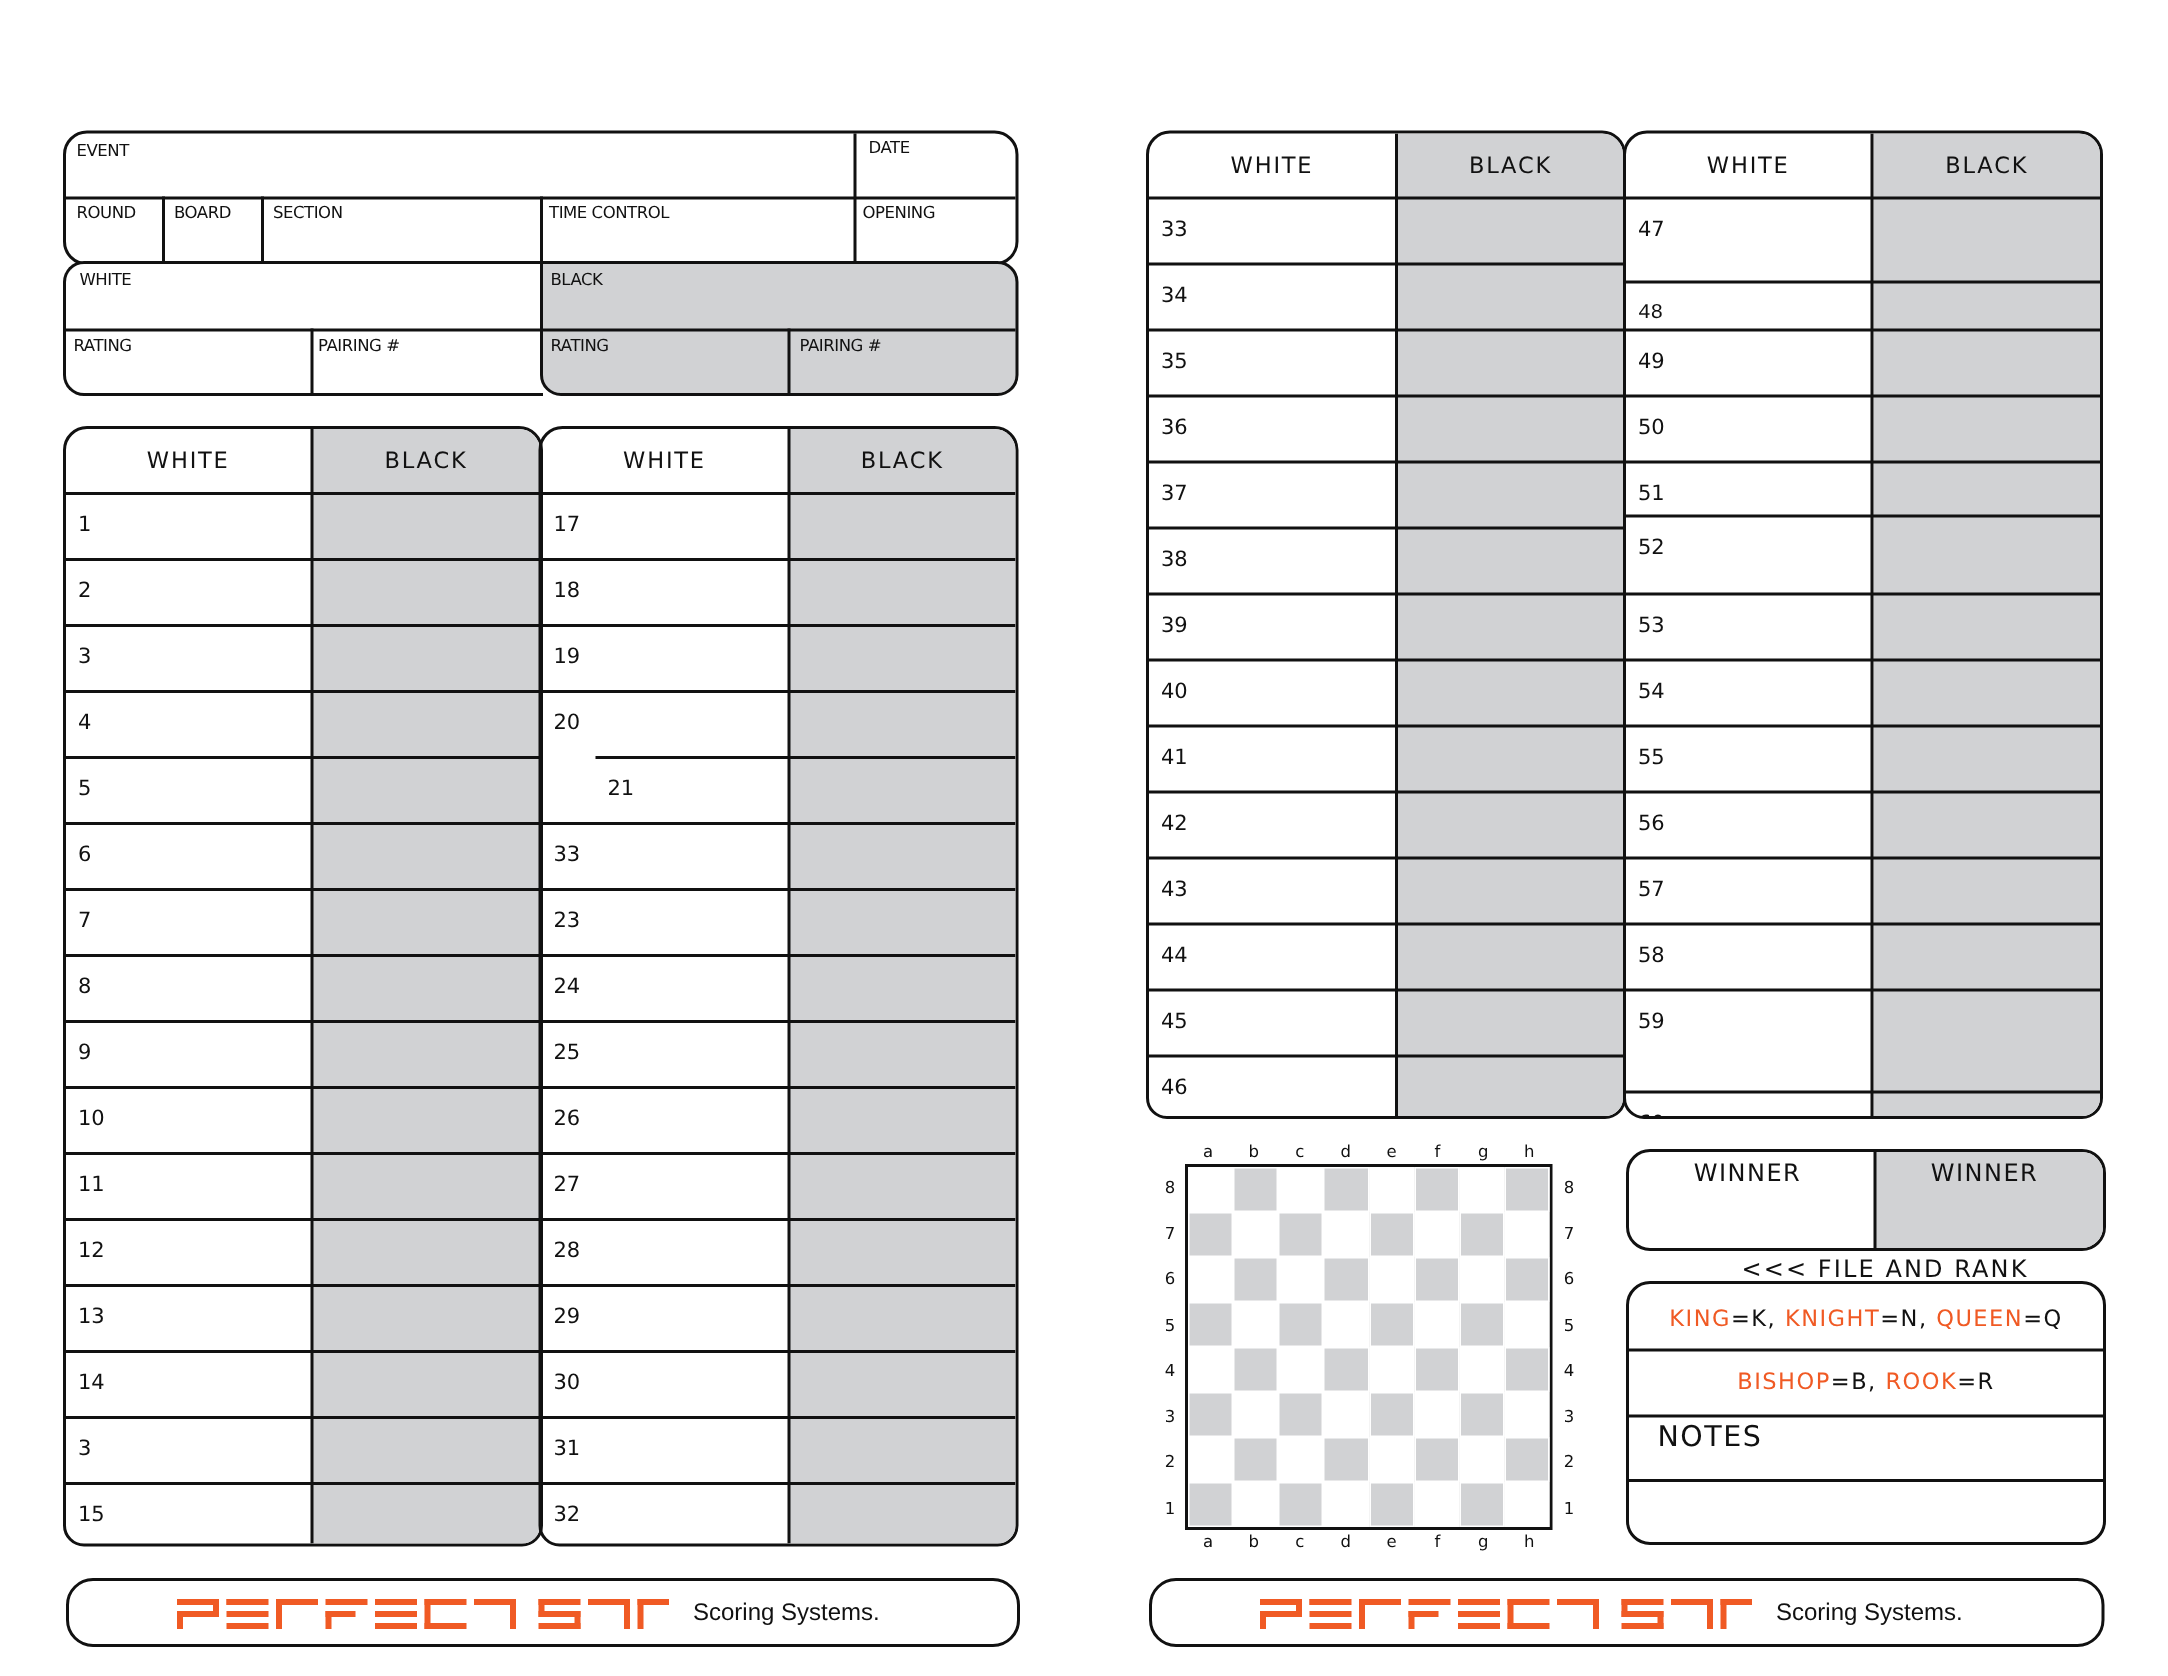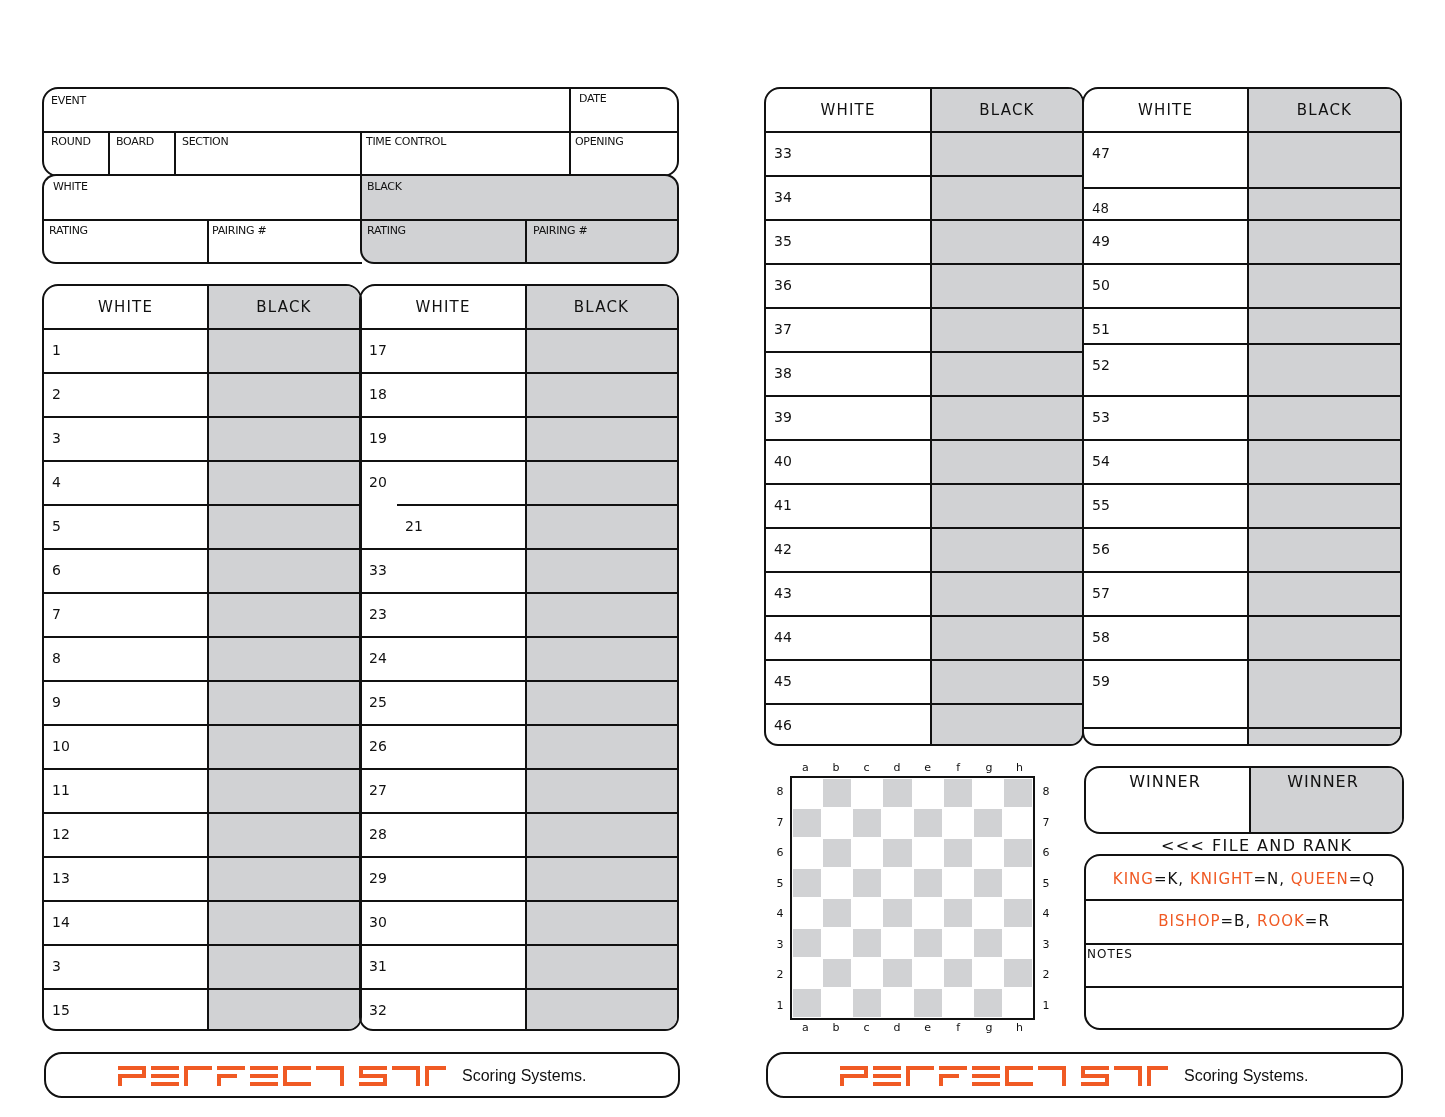--- a/index.html
+++ b/index.html
@@ -581,21 +581,21 @@
   <div class="wlabel" style="left:50%;">WINNER</div>
 </div>
 
 <div class="filerank" style="left:1161px; top:836px;">&lt;&lt;&lt; FILE AND RANK</div>
 
 <div class="legend" style="left:1084px; top:854px; width:320px; height:176px; border-radius:16px;">
   <div class="ln" id="legend-line1" style="top:14px;"><span class="orange">KING</span><span style="white-space: pre;">=K, </span><span class="orange">KNIGHT</span><span style="white-space: pre;">=N, </span><span class="orange">QUEEN</span><span style="white-space: pre;">=Q</span></div>
   <div class="hline" style="left:0; right:0; top:43px;"></div>
   <div class="ln" id="legend-line2" style="top:56px;"><span class="orange">BISHOP</span><span style="white-space: pre;">=B, </span><span class="orange">ROOK</span><span style="white-space: pre;">=R</span></div>
   <div class="hline" style="left:0; right:0; top:87px;"></div>
-  <div class="abs" style="left:1px; top:91px; font-size:12px; letter-spacing:1px;">NOTES</div>
+  <div class="abs" style="left:19px; top:91px; font-size:19px; letter-spacing:1px;">NOTES</div>
   <div class="abs" style="left:0; right:0; top:89px; height:41px;"></div>
   <div class="hline" style="left:0; right:0; top:130px;"></div>
   <div class="abs" style="left:0; right:0; top:132px; bottom:0;"></div>
 </div>
 
 <div class="footer" style="left:766px; top:1052px; width:637px;">
   <div class="logo" style="left:72px;">
     <svg width="328" height="20" viewBox="0 0 328 20" class="logo-svg" aria-label="PERFECT STRIKE">
         <rect x="0" y="0" width="28" height="4" fill="#f05a24"></rect>
         <rect x="24" y="0" width="4" height="12" fill="#f05a24"></rect>

